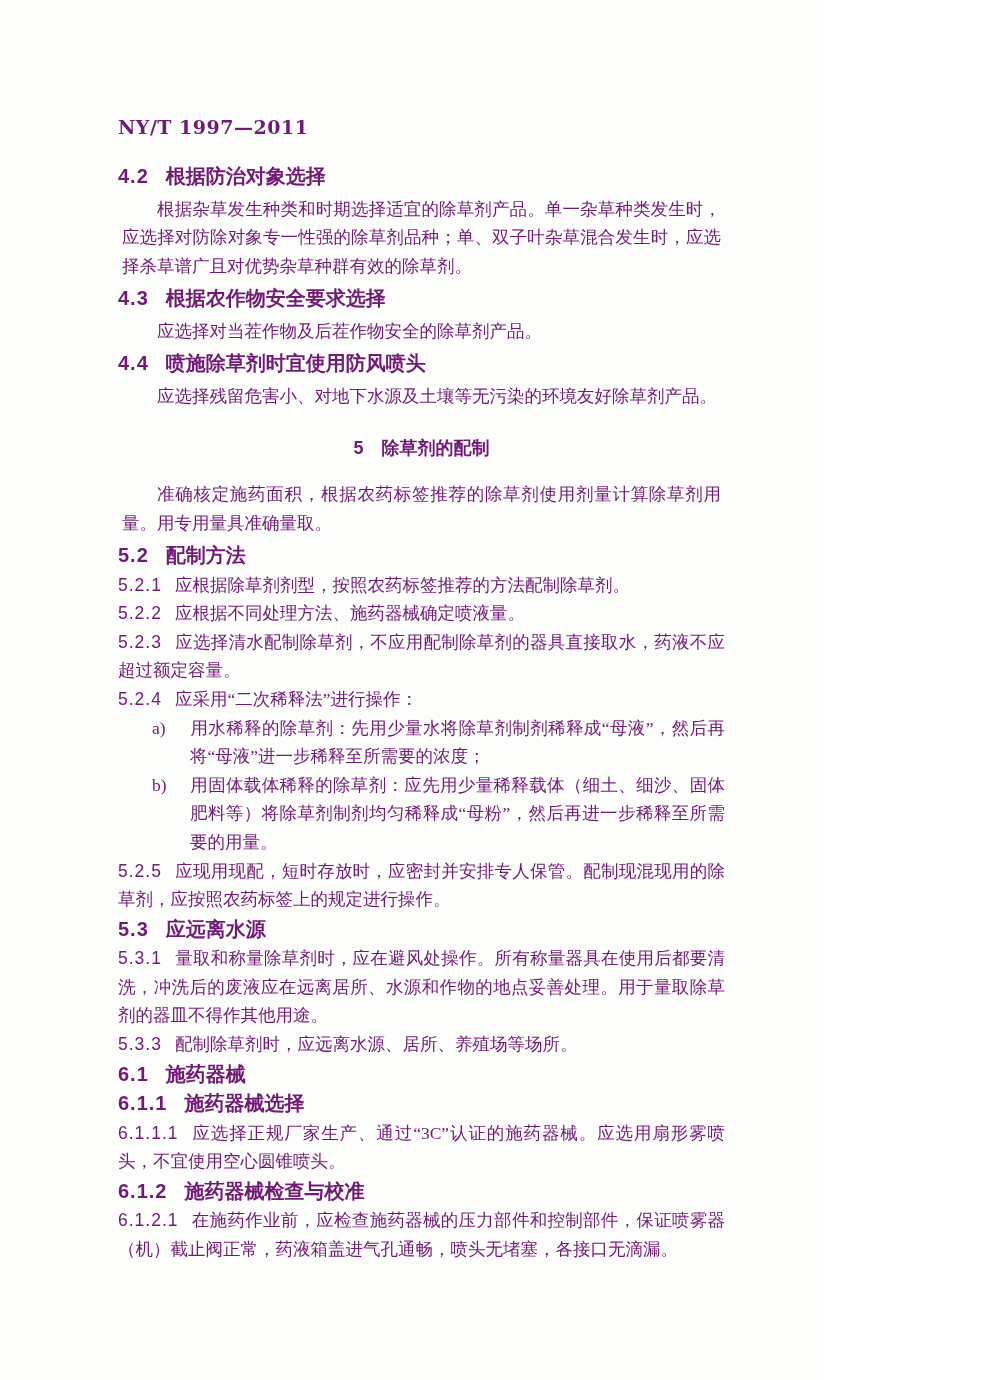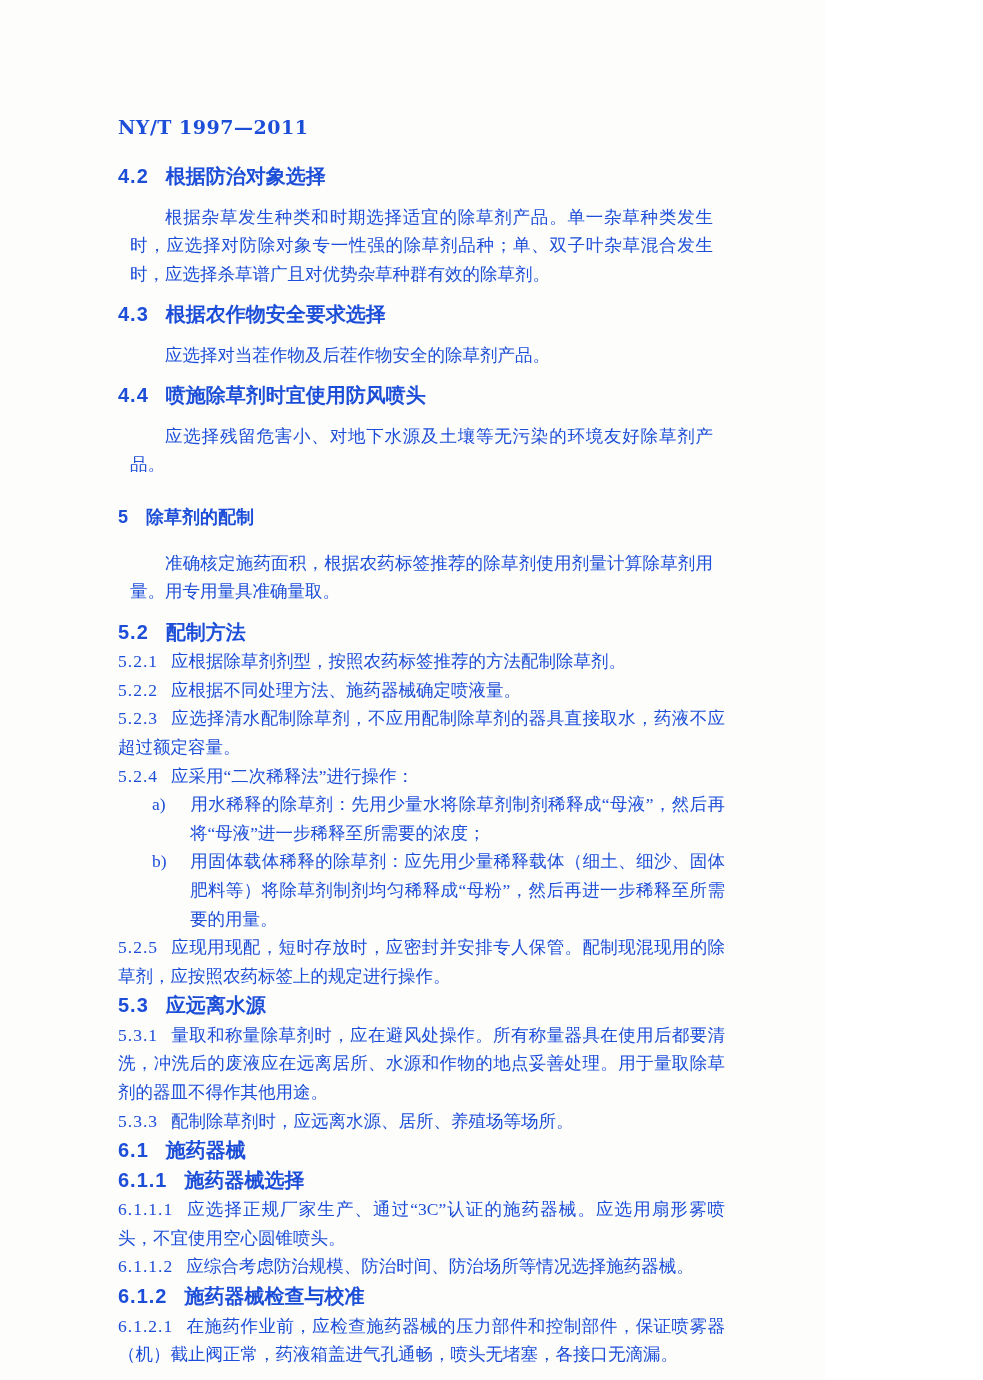--- a/index.html
+++ b/index.html
@@ -6,21 +6,21 @@
     margin: 0;
     padding: 0;
     background: #ffffff;
   }
   .page {
     position: relative;
     width: 825px;
     height: 1380px;
     box-sizing: border-box;
     background: #fdfdfc;
-    color: #1d4ed8;
+    color: #701a75;
     padding: 116px 100px 0 118px;
     font-family: "Liberation Serif", "DejaVu Serif", serif;
     font-size: 17.5px;
     overflow: hidden;
   }
   .doc-header {
     font-family: "DejaVu Serif", "Liberation Serif", serif;
     font-weight: bold;
     font-size: 19px;
     letter-spacing: 0.5px;
@@ -33,39 +33,40 @@
     line-height: 28.5px;
     margin: 0;
   }
   .clause-heading.h2 {
     font-size: 20px;
     margin: 1px 0 1px 0;
   }
   .clause-heading.h1 {
     font-size: 18px;
     margin: 24px 0 17px 0;
+    text-align: center;
   }
   .clause-heading .clause-num {
     font-weight: 600;
     margin-right: 17px;
     letter-spacing: 1px;
   }
   .body-para {
-    margin: 12px;
+    margin: 4px;
     line-height: 28.6px;
     text-indent: 2em;
     text-align: justify;
   }
   .numbered-para {
     margin: 0;
     line-height: 28.6px;
     text-align: justify;
   }
   .numbered-para .para-num {
-    font-family: Liberation Serif, serif;
+    font-family: Liberation Sans, sans-serif;
     letter-spacing: 1px;
     margin-right: 13px;
   }
   .list-item {
     margin: 0;
     padding-left: 72px;
     text-indent: -38px;
     line-height: 28.6px;
     text-align: justify;
   }
@@ -98,18 +99,17 @@
       <p class="numbered-para"><span class="para-num">5.2.4</span><span class="para-text">应采用“二次稀释法”进行操作：</span></p>
       <div class="list-item"><span class="li-label">a)</span><span class="li-text">用水稀释的除草剂：先用少量水将除草剂制剂稀释成“母液”，然后再将“母液”进一步稀释至所需要的浓度；</span></div>
       <div class="list-item"><span class="li-label">b)</span><span class="li-text">用固体载体稀释的除草剂：应先用少量稀释载体（细土、细沙、固体肥料等）将除草剂制剂均匀稀释成“母粉”，然后再进一步稀释至所需要的用量。</span></div>
       <p class="numbered-para"><span class="para-num">5.2.5</span><span class="para-text">应现用现配，短时存放时，应密封并安排专人保管。配制现混现用的除草剂，应按照农药标签上的规定进行操作。</span></p>
       <div class="clause-heading h2"><span class="clause-num">5.3</span><span class="clause-title">应远离水源</span></div>
       <p class="numbered-para"><span class="para-num">5.3.1</span><span class="para-text">量取和称量除草剂时，应在避风处操作。所有称量器具在使用后都要清洗，冲洗后的废液应在远离居所、水源和作物的地点妥善处理。用于量取除草剂的器皿不得作其他用途。</span></p>
       <p class="numbered-para"><span class="para-num">5.3.3</span><span class="para-text">配制除草剂时，应远离水源、居所、养殖场等场所。</span></p>
       <div class="clause-heading h2"><span class="clause-num">6.1</span><span class="clause-title">施药器械</span></div>
       <div class="clause-heading h2"><span class="clause-num">6.1.1</span><span class="clause-title">施药器械选择</span></div>
       <p class="numbered-para"><span class="para-num">6.1.1.1</span><span class="para-text">应选择正规厂家生产、通过“3C”认证的施药器械。应选用扇形雾喷头，不宜使用空心圆锥喷头。</span></p>
-      <p class="numbered-para"><span class="para-num">6.1.1.2</span><span class="para-text">应综合考虑防治规模、防治时间、防治场所等情况选择施药器械。</span></p>
       <div class="clause-heading h2"><span class="clause-num">6.1.2</span><span class="clause-title">施药器械检查与校准</span></div>
       <p class="numbered-para"><span class="para-num">6.1.2.1</span><span class="para-text">在施药作业前，应检查施药器械的压力部件和控制部件，保证喷雾器（机）截止阀正常，药液箱盖进气孔通畅，喷头无堵塞，各接口无滴漏。</span></p>
     </div>
 
 </div>
 
 </body></html>

